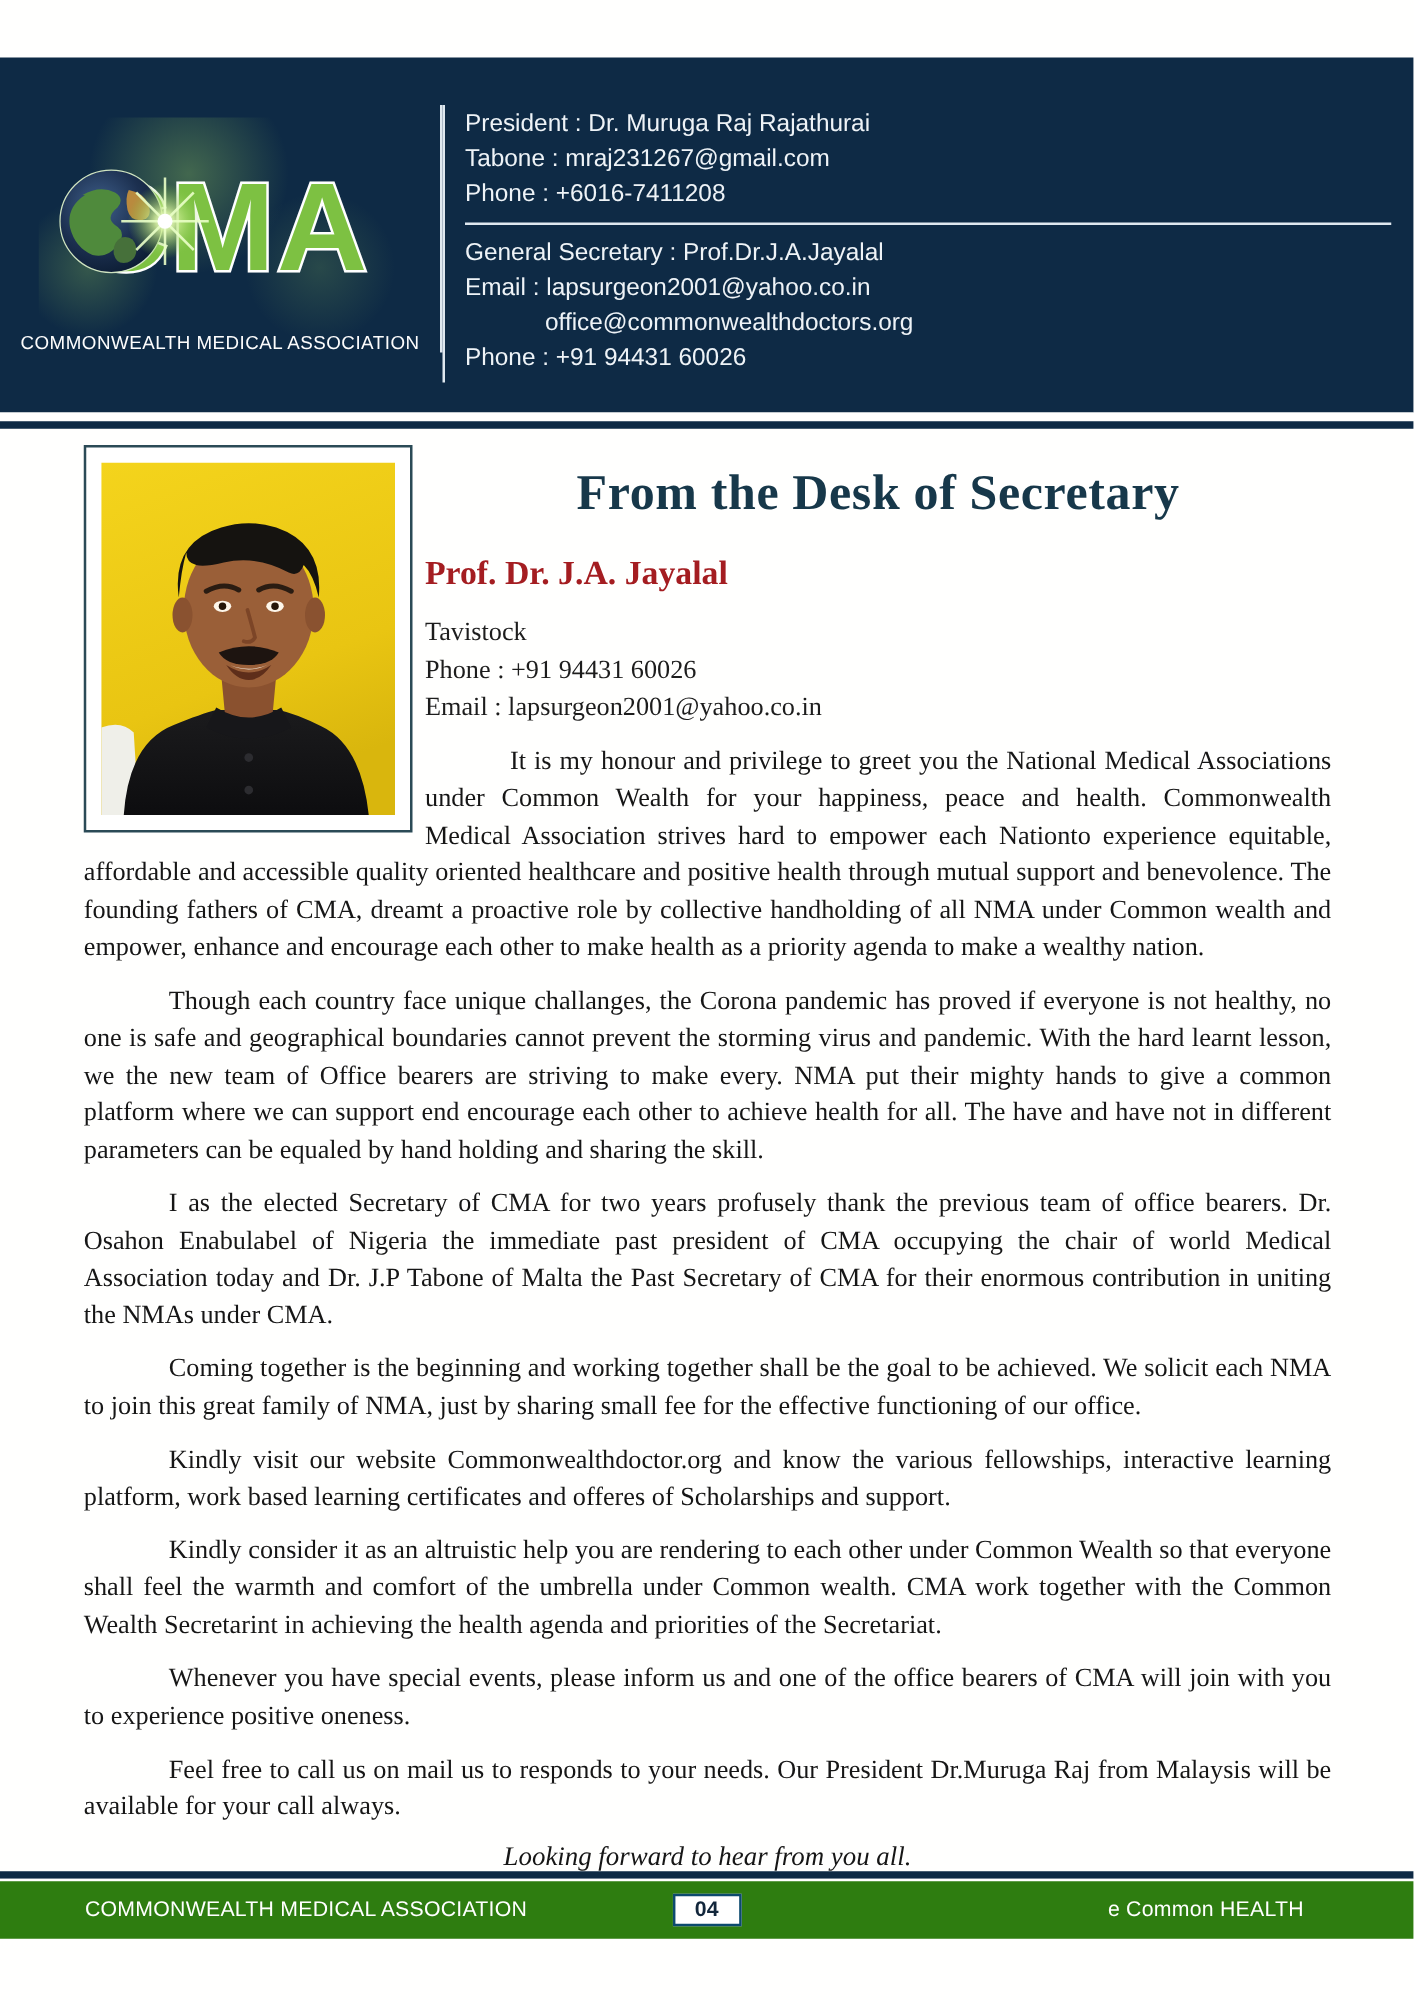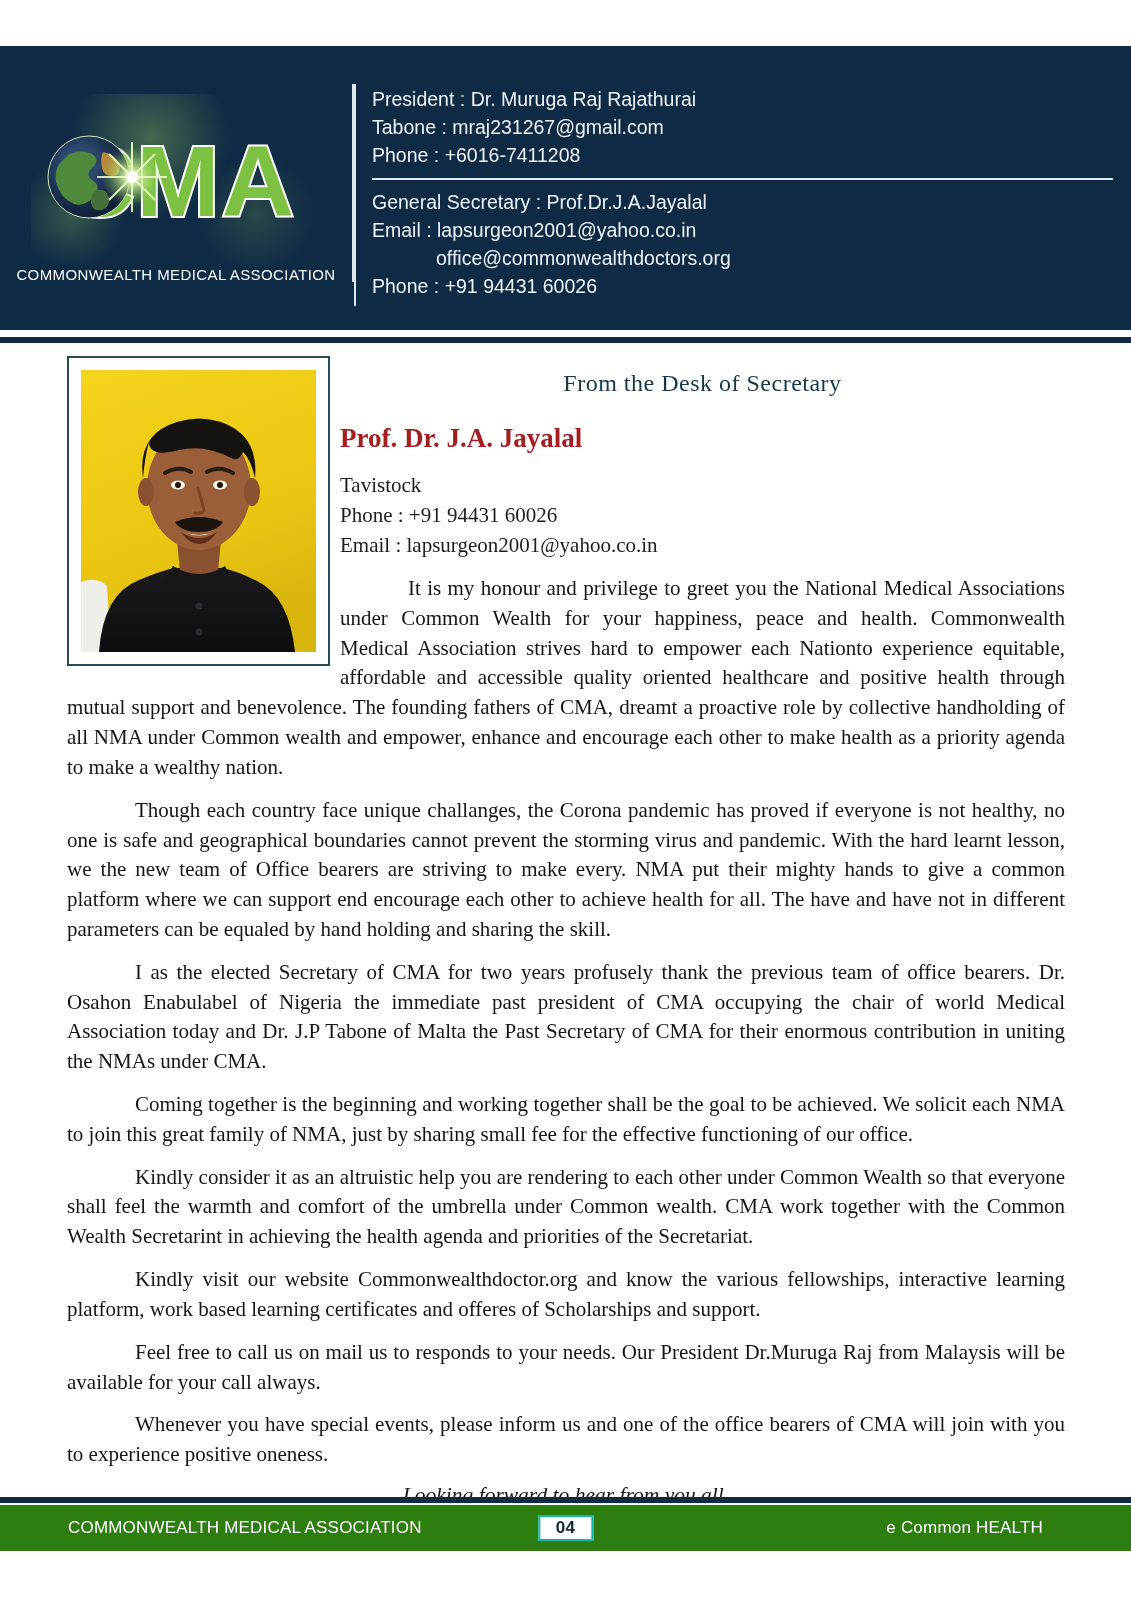--- a/index.html
+++ b/index.html
@@ -33,39 +33,39 @@
   
   .gap-strip{position:absolute;top:330px;left:0;width:1131px;height:7px;background:#fffffe;}
   .navy-rule{position:absolute;top:337px;left:0;width:1131px;height:6px;background:var(--navy);}
 
   
   .article{position:absolute;top:352px;left:67px;width:998px;color:var(--text);
     font-family:"Liberation Serif",serif;}
   .photo-frame{float:left;width:263px;height:310px;border:2px solid #2b4a56;
     background:#ffffff;padding:12px;margin:4px 10px 6px 0;}
   .photo-frame svg{display:block;width:235px;height:282px;}
-  .article-title{font-size:24px;font-weight:normal;color:var(--title);text-align:center;
+  .article-title{font-size:40px;font-weight:bold;color:var(--title);text-align:center;
     margin-top:18px;letter-spacing:.5px;}
   .author-block{margin-top:26px;margin-left:5px;}
   .author-name{font-size:27px;font-weight:bold;color:var(--author_red);margin-bottom:16px;}
   .author-line{font-size:21px;line-height:30px;color:#1d1d1d;}
   .body-copy{margin-top:14px;}
   .body-para{font-size:21px;line-height:1.42;text-align:justify;text-indent:68px;
     margin-bottom:13px;}
   .closing-line{font-size:21.5px;font-style:italic;text-align:center;margin-top:4px;}
 
   
   .footer{position:absolute;top:1497px;left:0;width:1131px;}
   .footer-rule{height:6px;background:var(--navy);}
   .footer-gap{height:2px;background:#fffffe;}
   .footer-bar{position:relative;height:46px;background:var(--footer_green);
     display:flex;align-items:center;justify-content:space-between;
     padding:0 88px 0 68px;color:#ffffff;font-size:17px;letter-spacing:.2px;}
   .page-number-box{position:absolute;left:50%;top:50%;transform:translate(-50%,-50%);
-    background:#ffffff;color:#12263b;border:2px solid #14b8a6;font-weight:bold;
+    background:#ffffff;color:#12263b;border:2px solid #0c4a6e;font-weight:bold;
     font-size:17px;padding:0px 16px;line-height:22px;}
 </style>
 </head>
 <body>
 
 <div class="page">
 
   <header class="masthead">
 
     <div class="mast-col-logo">
@@ -195,24 +195,24 @@
       <div class="author-line">Tavistock</div>
       <div class="author-line">Phone : +91 94431 60026</div>
       <div class="author-line">Email : lapsurgeon2001@yahoo.co.in</div>
     </div>
 
     <div class="body-copy">
       <p class="body-para">It is my honour and privilege to greet you the National Medical Associations under Common Wealth for your happiness, peace and health. Commonwealth Medical Association strives hard to empower each Nationto experience equitable, affordable and accessible quality oriented healthcare and positive health through mutual support and benevolence. The founding fathers of CMA, dreamt a proactive role by collective handholding of all NMA under Common wealth and empower, enhance and encourage each other to make health as a priority agenda to make a wealthy nation.</p>
       <p class="body-para">Though each country face unique challanges, the Corona pandemic has proved if everyone is not healthy, no one is safe and geographical boundaries cannot prevent the storming virus and pandemic. With the hard learnt lesson, we the new team of Office bearers are striving to make every. NMA put their mighty hands to give a common platform where we can support end encourage each other to achieve health for all. The have and have not in different parameters can be equaled by hand holding and sharing the skill.</p>
       <p class="body-para">I as the elected Secretary of CMA for two years profusely thank the previous team of office bearers. Dr. Osahon Enabulabel of Nigeria the immediate past president of CMA occupying the chair of world Medical Association today and Dr. J.P Tabone of Malta the Past Secretary of CMA for their enormous contribution in uniting the NMAs under CMA.</p>
       <p class="body-para">Coming together is the beginning and working together shall be the goal to be achieved. We solicit each NMA to join this great family of NMA, just by sharing small fee for the effective functioning of our office.</p>
+      <p class="body-para">Kindly visit our website Commonwealthdoctor.org and know the various fellowships, interactive learning platform, work based learning certificates and offeres of Scholarships and support.</p>
       <p class="body-para">Kindly consider it as an altruistic help you are rendering to each other under Common Wealth so that everyone shall feel the warmth and comfort of the umbrella under Common wealth. CMA work together with the Common Wealth Secretarint in achieving the health agenda and priorities of the Secretariat.</p>
-      <p class="body-para">Kindly visit our website Commonwealthdoctor.org and know the various fellowships, interactive learning platform, work based learning certificates and offeres of Scholarships and support.</p>
+      <p class="body-para">Whenever you have special events, please inform us and one of the office bearers of CMA will join with you to experience positive oneness.</p>
       <p class="body-para">Feel free to call us on mail us to responds to your needs. Our President Dr.Muruga Raj from Malaysis will be available for your call always.</p>
-      <p class="body-para">Whenever you have special events, please inform us and one of the office bearers of CMA will join with you to experience positive oneness.</p>
       <p class="closing-line">Looking forward to hear from you all.</p>
     </div>
   </main>
 
   <footer class="footer">
     <div class="footer-rule"></div>
     <div class="footer-gap"></div>
     <div class="footer-bar">
       <span>COMMONWEALTH MEDICAL ASSOCIATION</span>
       <span class="page-number-box">04</span>

